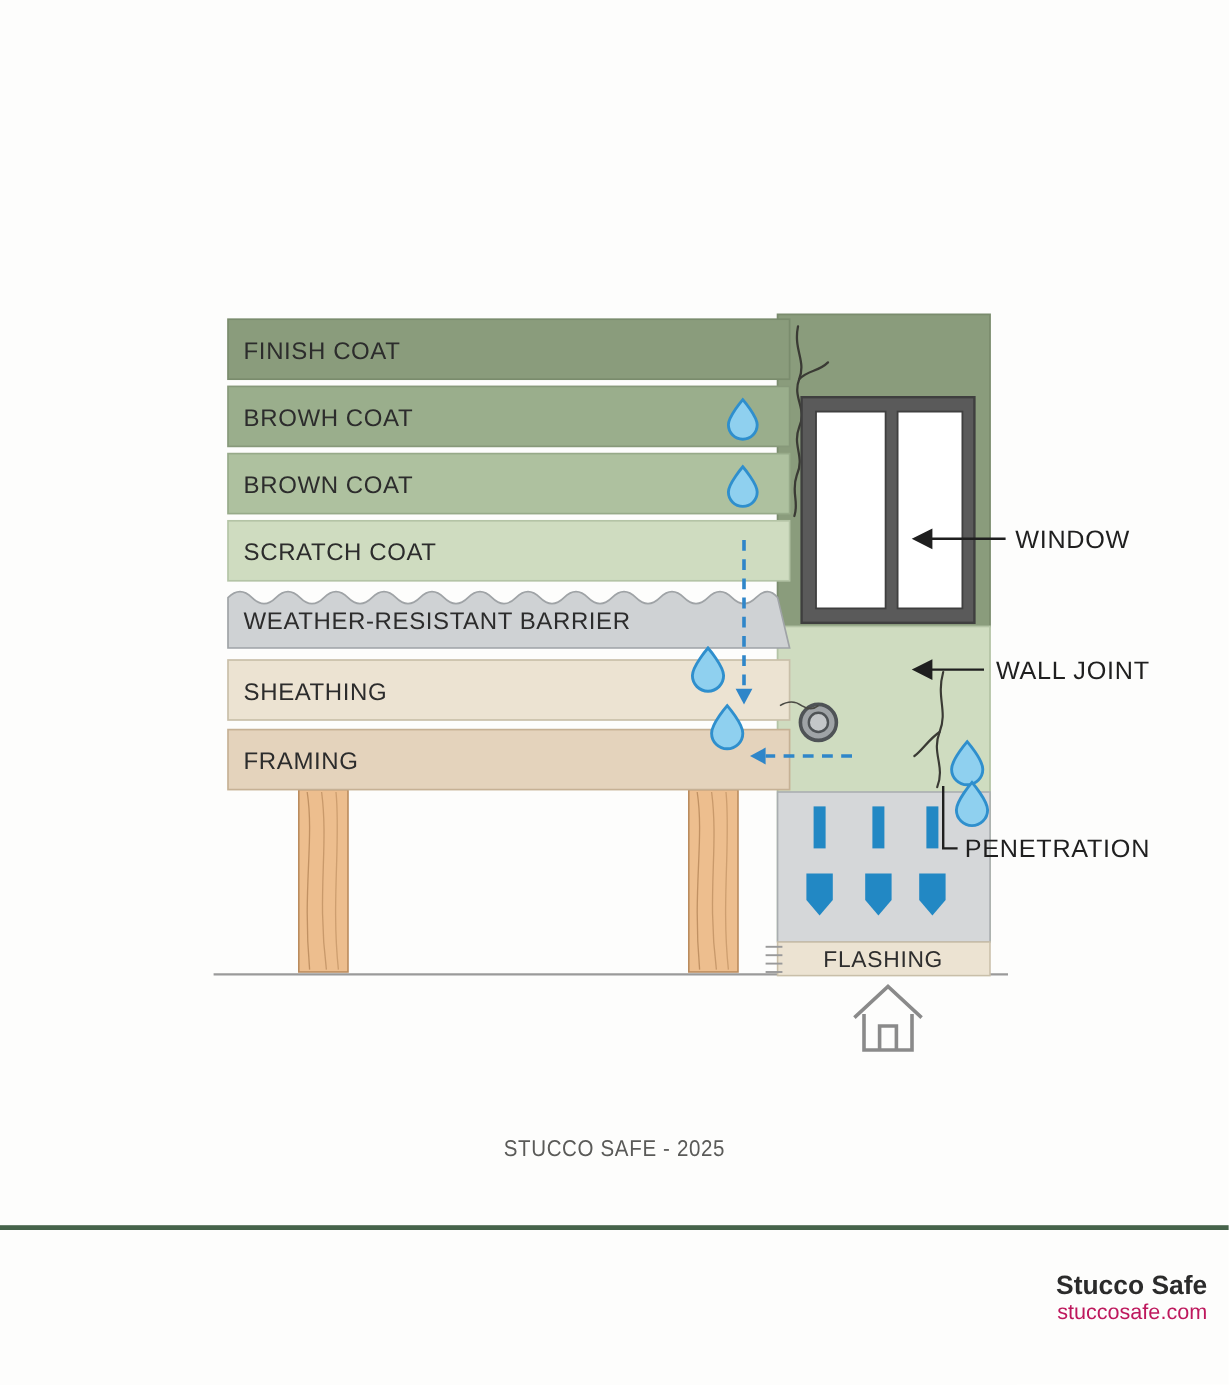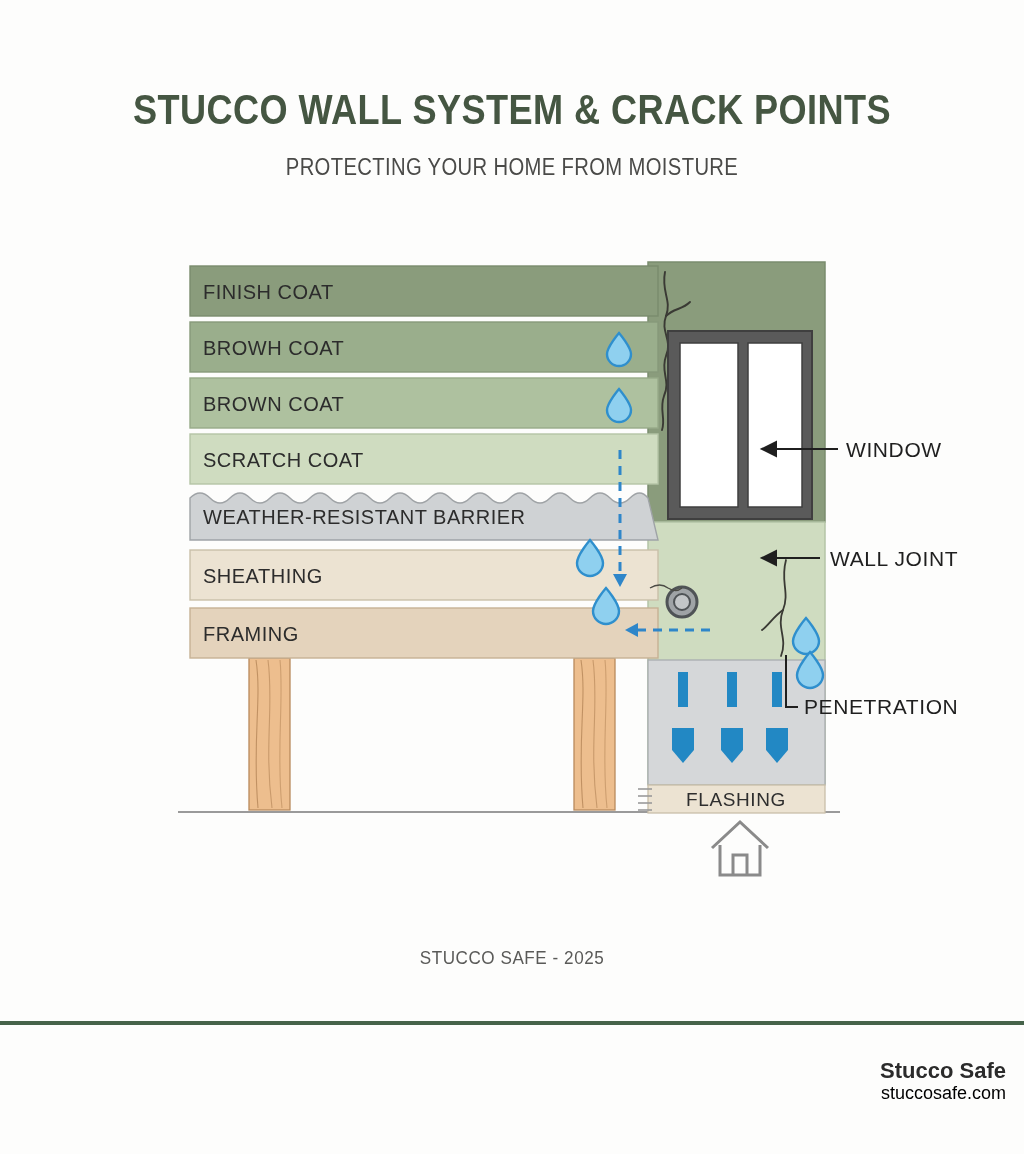--- a/index.html
+++ b/index.html
@@ -94,34 +94,30 @@
   .brand-name {
     font-family: "Liberation Sans", sans-serif;
     font-size: 22px;
     font-weight: bold;
     color: #2b2b2b;
     line-height: 1.15;
   }
   .brand-url {
     font-family: "Liberation Sans", sans-serif;
     font-size: 18px;
-    color: #000000;
+    color: #be185d;
     line-height: 1.2;
   }
   .brand-logo { width: 92px; height: 74px; }
 </style>
 </head>
 <body>
 
 <div class="page">
 
-  <div class="header">
-    <div class="title" style="color: rgb(69, 86, 66);">STUCCO WALL SYSTEM &amp; CRACK POINTS</div>
-    <div class="subtitle">PROTECTING YOUR HOME FROM MOISTURE</div>
-  </div>
 
   <div class="stage">
     <svg width="1024" height="1154" viewBox="0 0 1024 1154" xmlns="http://www.w3.org/2000/svg">
       <defs>
         <clipPath id="clipWall">
             <rect x="190" y="262" width="635" height="400"></rect>
           </clipPath>
       </defs>
 
       <g>

